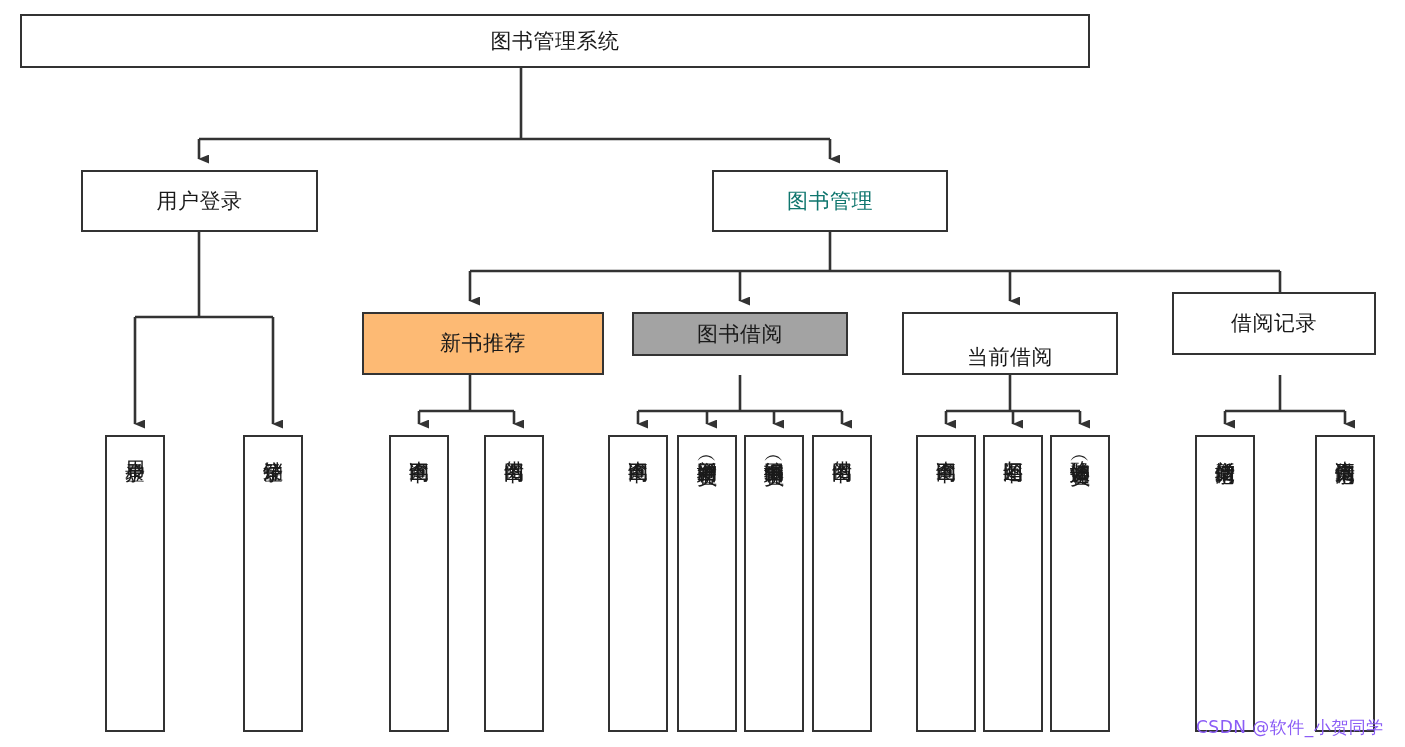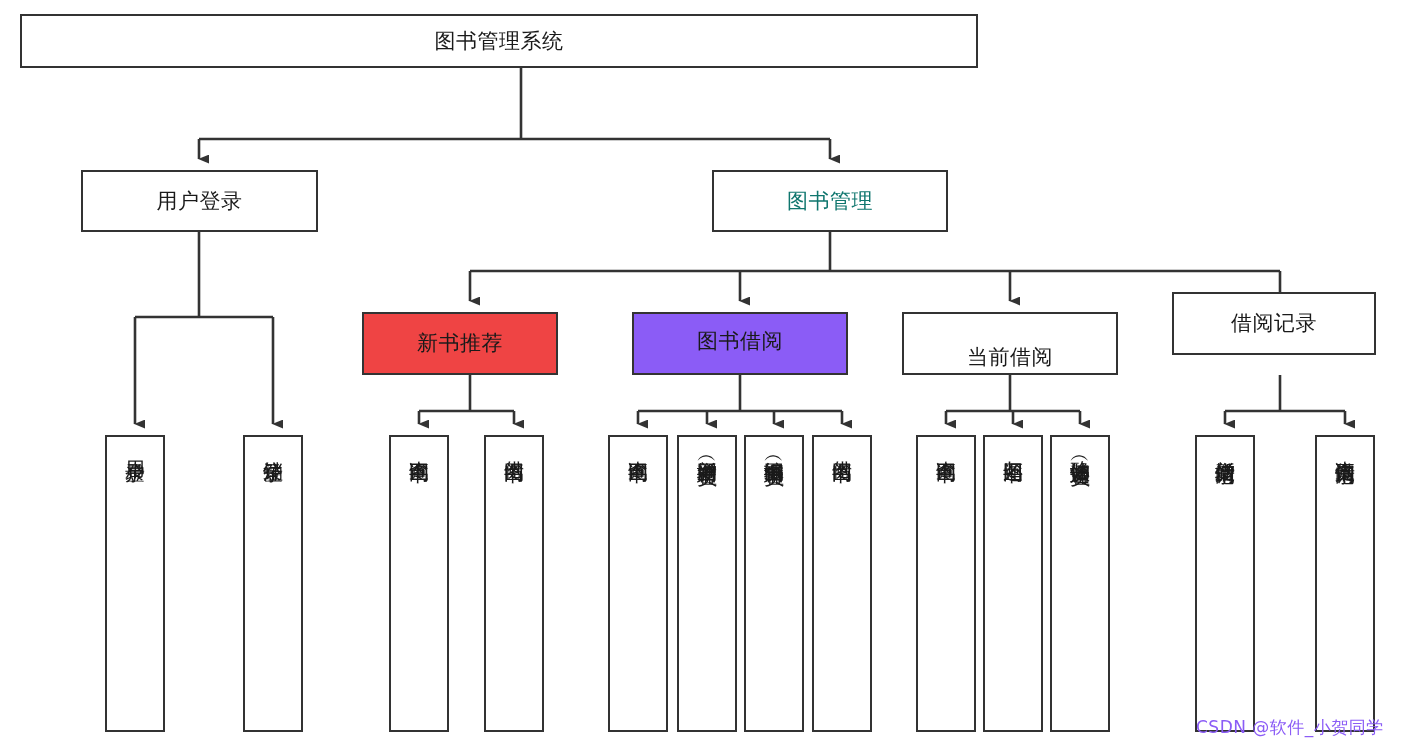--- a/index.html
+++ b/index.html
@@ -115,35 +115,35 @@
       <path d="M 1013 411 L 1013 424" marker-end="url(#arrowhead)"></path>
       <path d="M 1080 411 L 1080 424" marker-end="url(#arrowhead)"></path>
 
       <path d="M 1280 375 L 1280 411"></path>
       <path d="M 1225 411 L 1345 411"></path>
       <path d="M 1225 411 L 1225 424" marker-end="url(#arrowhead)"></path>
       <path d="M 1345 411 L 1345 424" marker-end="url(#arrowhead)"></path>
     </g>
   </svg>
 
-  <div class="node" id="node-root" style="left: 20px; top: 14px; width: 958px; height: 54px; border-color: rgb(51, 51, 51); background: rgb(255, 255, 255);">
+  <div class="node" id="node-root" style="left: 20px; top: 14px; width: 1070px; height: 54px; border-color: rgb(51, 51, 51); background: rgb(255, 255, 255);">
     <span class="node-label" style="color: rgb(26, 26, 26);">图书管理系统</span>
   </div>
 
   <div class="node" id="node-l2-0" style="left: 81px; top: 170px; width: 237px; height: 62px; border-color: rgb(51, 51, 51); background: rgb(255, 255, 255);">
     <span class="node-label" style="color: rgb(26, 26, 26);">用户登录</span>
   </div>
   <div class="node" id="node-l2-1" style="left: 712px; top: 170px; width: 236px; height: 62px; border-color: rgb(51, 51, 51); background: rgb(255, 255, 255);">
     <span class="node-label" style="color: #0f766e;">图书管理</span>
   </div>
 
-  <div class="node" id="node-l3-0" style="left: 362px; top: 312px; width: 196px; height: 63px; border-color: rgb(51, 51, 51); background: #ef4444;">
+  <div class="node" id="node-l3-0" style="left: 362px; top: 312px; width: 242px; height: 63px; border-color: rgb(51, 51, 51); background: #fdba74;">
     <span class="node-label" style="color: rgb(26, 26, 26);">新书推荐</span>
   </div>
-  <div class="node" id="node-l3-1" style="left: 632px; top: 312px; width: 216px; height: 63px; border-color: rgb(51, 51, 51); background: #8b5cf6; font-family: Liberation Mono, monospace;">
+  <div class="node" id="node-l3-1" style="left: 632px; top: 312px; width: 216px; height: 44px; border-color: rgb(51, 51, 51); background: #a3a3a3;">
     <span class="node-label" style="color: rgb(26, 26, 26);">图书借阅</span>
   </div>
   <div class="node" id="node-l3-2" style="left: 902px; top: 312px; width: 216px; height: 63px; border-color: rgb(51, 51, 51); background: rgb(255, 255, 255);">
     <span class="node-label" style="color: rgb(26, 26, 26); margin-top: 28px;">当前借阅</span>
   </div>
   <div class="node" id="node-l3-3" style="left: 1172px; top: 292px; width: 204px; height: 63px; border-color: rgb(51, 51, 51); background: rgb(255, 255, 255);">
     <span class="node-label" style="color: rgb(26, 26, 26);">借阅记录</span>
   </div>
 
   <div class="node leaf" id="node-leaf-0" style="left: 105px; top: 435px; width: 60px; height: 297px; border-color: rgb(51, 51, 51); background: rgb(255, 255, 255);">

